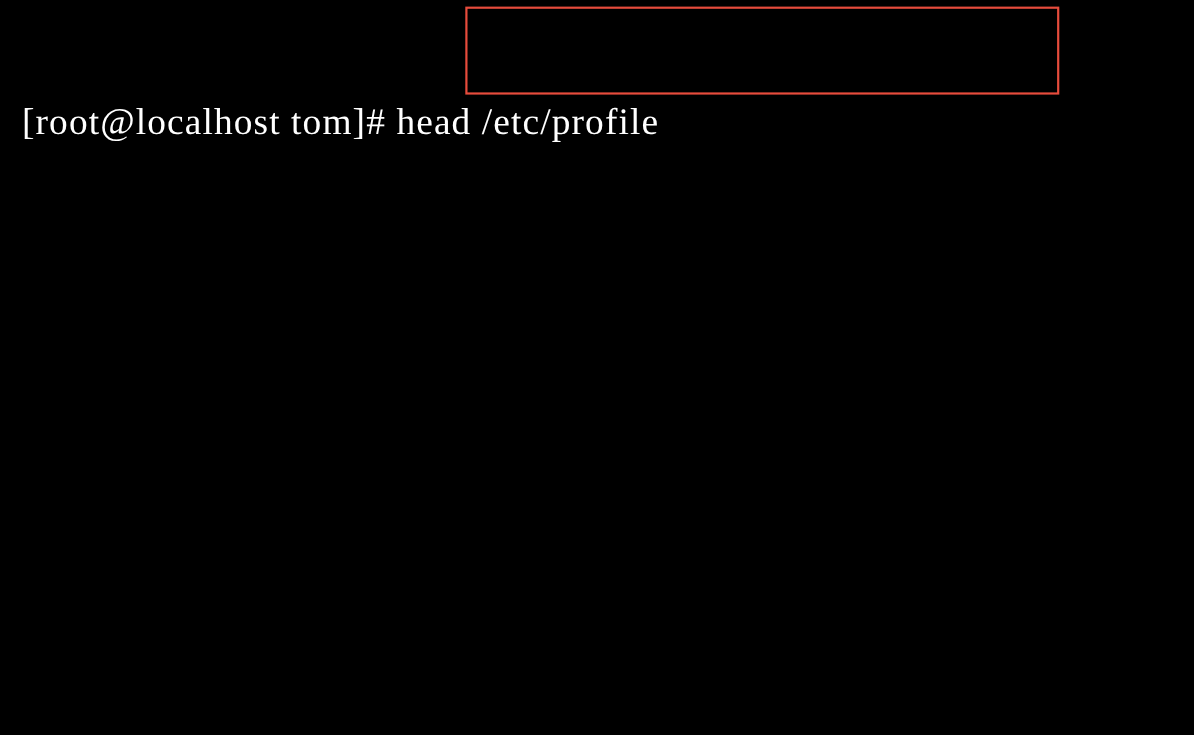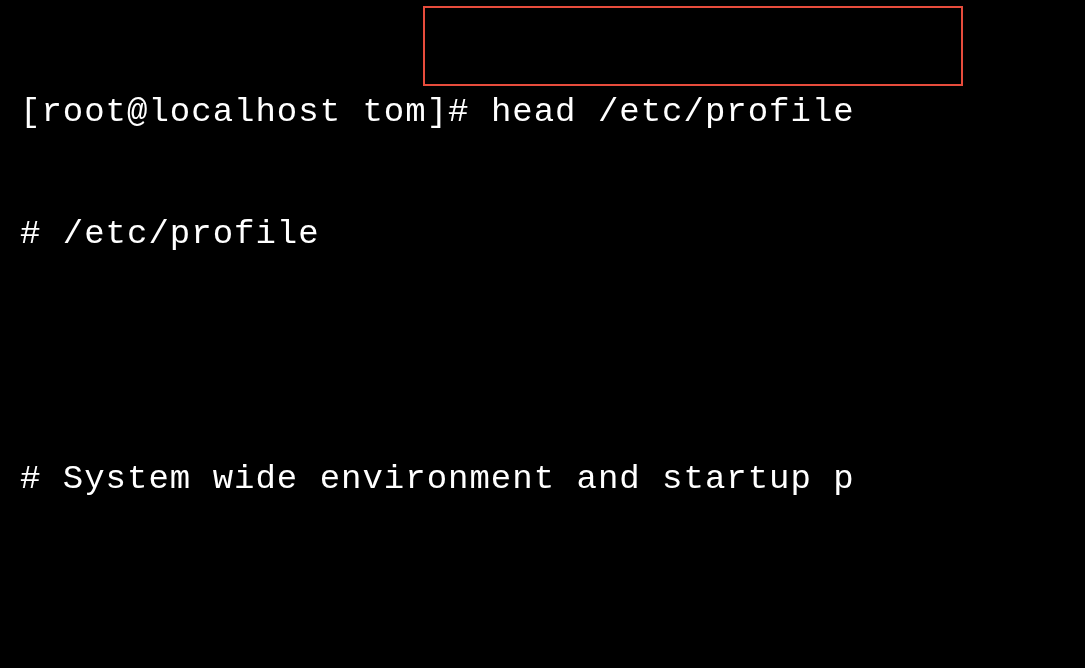--- a/index.html
+++ b/index.html
@@ -18,39 +18,38 @@
       line-height: 1.2;
       letter-spacing: 1px;
       position: relative;
     }
     .terminal-output {
       white-space: pre-wrap;
       word-break: break-all;
     }
     .prompt-line {
       position: relative;
+      font-family: Liberation Serif, serif;
     }
     .highlight-box {
       position: absolute;
       border: 2px solid #e74c3c;
       top: 6px;
       left: 423px;
       width: 540px;
       height: 80px;
       pointer-events: none;
     }
   </style>
 </head>
 <body>
 
 <div class="terminal-output">
   <div class="prompt-line"><span>[root@localhost tom]# </span><span>head /etc/profile</span></div>
-  <div># /etc/profile</div>
   <div>&nbsp;</div>
-  <div># System wide environment and startup p</div>
   
   
   
   
   
   
   
   
   
   

